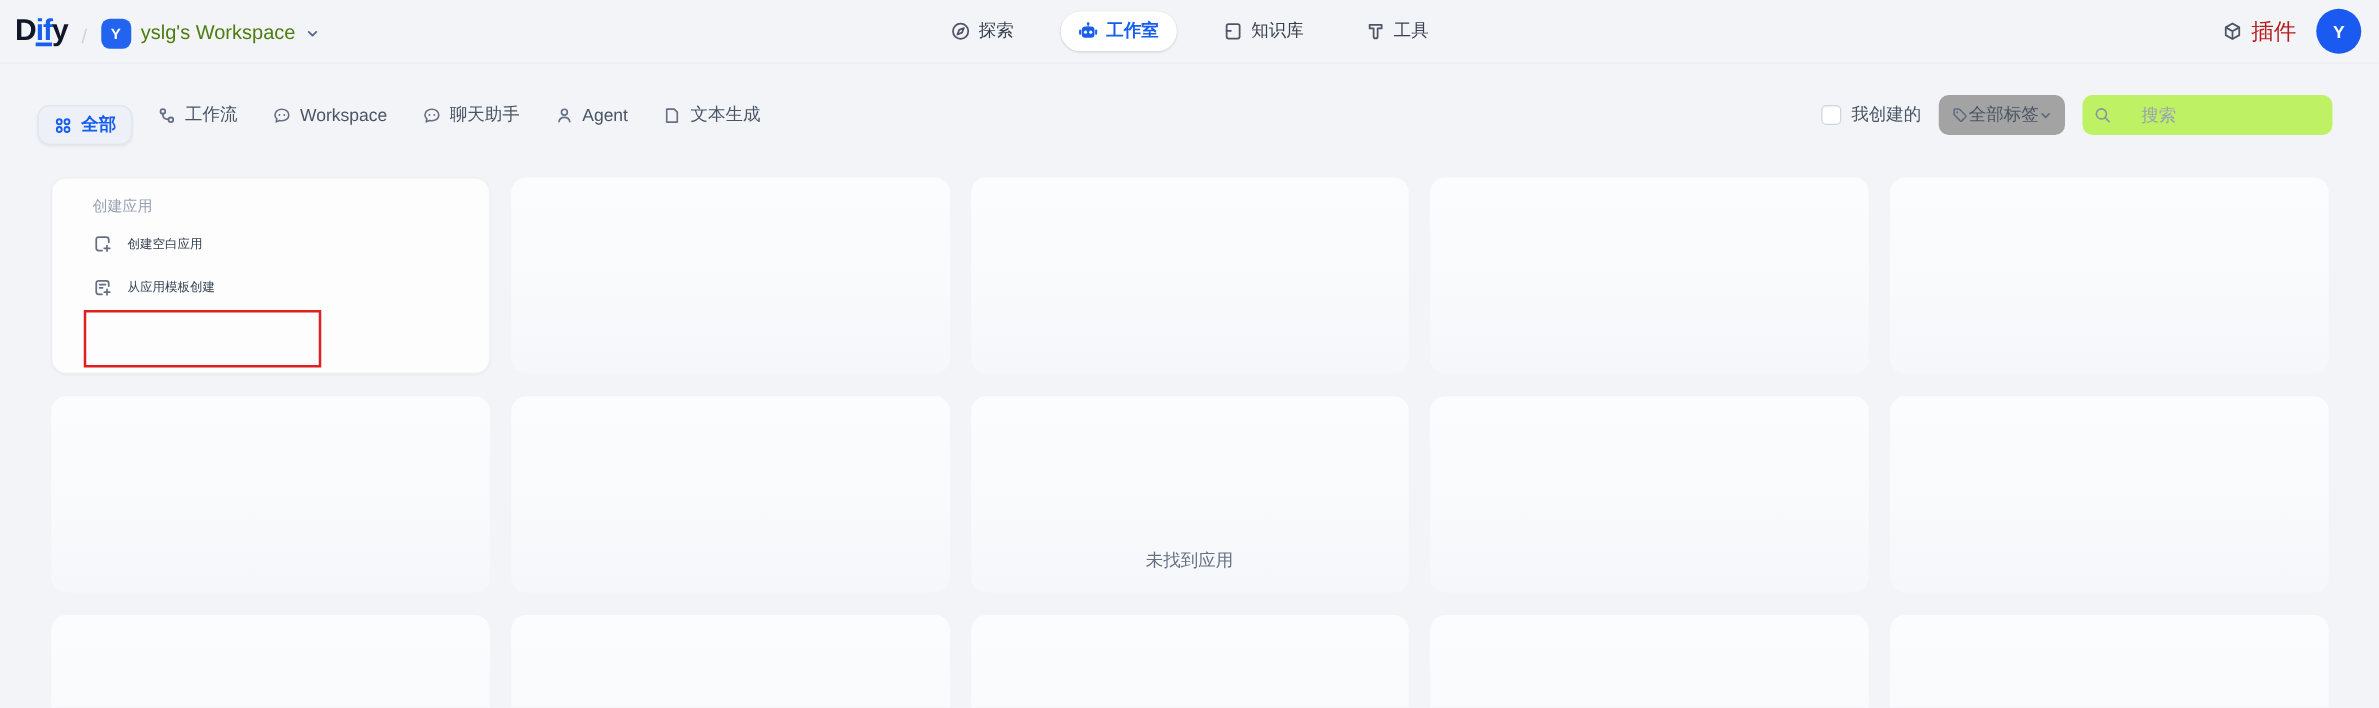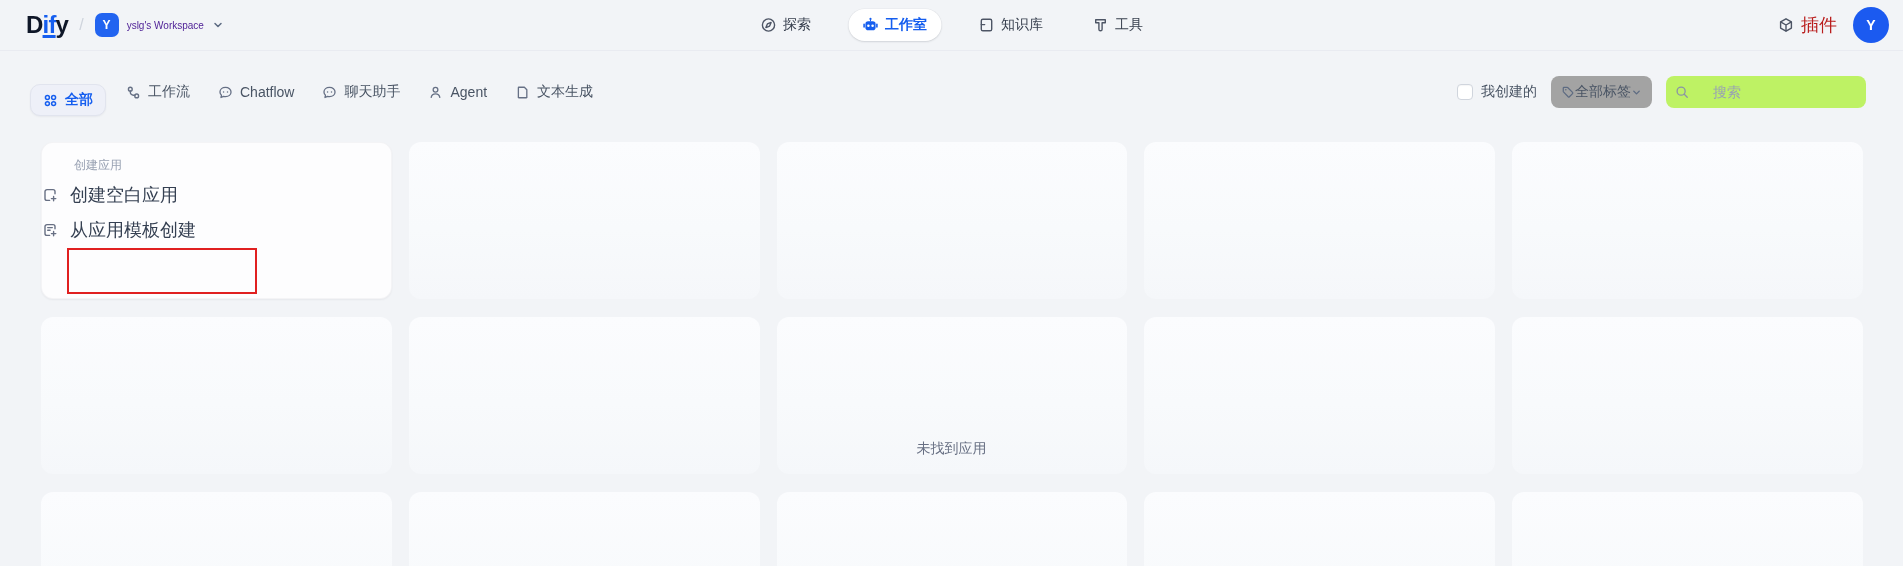--- a/index.html
+++ b/index.html
@@ -8,28 +8,28 @@
     position:relative; overflow:hidden;
     background:#f2f4f7;
     font-family:"Liberation Sans","DejaVu Sans",sans-serif;
     color:#1d2939;
   }
   svg { display:block; flex:none; }
 
   
   .header { position:absolute; top:0; left:0; right:0; height:51px;
     display:flex; align-items:center; border-bottom:1px solid #e9ebf1; }
-  .header-left { display:flex; align-items:center; padding-left:26px; }
+  .header-left { display:flex; align-items:flex-end; padding-left:12px; }
   .logo { font-size:24px; font-weight:800; color:#0f1728; letter-spacing:-0.8px; cursor:pointer; }
   .logo .accent { color:#155eef; text-decoration:underline; text-decoration-thickness:2.5px; text-underline-offset:2px; }
   .slash { color:#cfd4dd; margin:0 11px; font-size:16px; font-weight:400; }
   .workspace { display:flex; align-items:center; gap:8px; cursor:pointer; }
   .ws-avatar { width:24px; height:24px; border-radius:7px; background:#2264f0; color:#fff;
     font-size:12px; font-weight:700; display:flex; align-items:center; justify-content:center; }
-  .ws-name { font-size:10px; color:#4c1d95; font-weight:500; }
+  .ws-name { font-size:16px; color:#4d7c0f; font-weight:500; }
   .chev { color:#5d6b82; }
 
   .header-nav { position:absolute; left:50%; top:50%; transform:translate(-50%,-50%);
     display:flex; align-items:center; gap:25px; }
   .nav-item { display:flex; align-items:center; gap:7px; padding:7px 12px; font-size:14px;
     font-weight:500; color:#394150; border-radius:999px; cursor:pointer; }
   .nav-item svg { color:#4d5565; }
   .nav-item.active { background:#fff; color:#155eef; font-weight:600;
     box-shadow:0 1px 2px rgba(16,24,40,.12), 0 0 0 .5px rgba(16,24,40,.05); padding:7px 14px; }
 
@@ -67,22 +67,22 @@
   .search-box input::placeholder { color:#98a2b3; }
 
   
   .grid { position:absolute; top:142px; left:41px; width:1822px;
     display:grid; grid-template-columns:repeat(5,1fr); gap:18px 17px; grid-auto-rows:157px; }
   .placeholder-card { border-radius:12px;
     background:linear-gradient(180deg,#fbfcfe 0%,#f8fafc 55%,#f5f7fa 100%); }
   .create-card { border-radius:12px; background:#fdfdfe; position:relative; padding-top:13px;
     border:.5px solid rgba(16,24,40,.04); box-shadow:0 1px 2px rgba(16,24,40,.05); }
   .create-title { margin:0 0 3px 32px; font-size:12px; color:#98a1b2; line-height:18px; }
-  .create-item { height:35px; display:flex; align-items:center; gap:12px; 
-    font-size:18px; color:#354052; cursor:pointer; }
+  .create-item { height:35px; display:flex; align-items:center; gap:12px; padding-left:32px;
+    font-size:10px; color:#354052; cursor:pointer; }
   .create-item svg { color:#676f83; }
   .annotation { position:absolute; left:25px; top:105px; width:190px; height:46px;
     border:2.5px solid #e02020; pointer-events:none; }
 
   .empty { position:absolute; top:440px; left:0; right:0; text-align:center;
     font-size:14px; color:#676f83; }
 </style>
 </head>
 <body>
 
@@ -164,21 +164,21 @@
           <path d="M4.6 6.4v1.3a3.2 3.2 0 003.2 3.2h1.6"></path>
         </svg>
       <span>工作流</span>
     </div>
     <div class="tab">
       <svg width="15" height="15" viewBox="0 0 16 16" fill="none" stroke="currentColor" stroke-width="1.4" stroke-linejoin="round">
           <path d="M8 2.6c3.4 0 5.9 2.1 5.9 4.9S11.4 12.4 8 12.4c-.7 0-1.3-.1-1.9-.3l-2.9 1.2.5-2.5c-1-.9-1.6-2-1.6-3.3C2.1 4.7 4.6 2.6 8 2.6z"></path>
           <circle cx="5.9" cy="7.5" r=".8" fill="currentColor" stroke="none"></circle>
           <circle cx="10.1" cy="7.5" r=".8" fill="currentColor" stroke="none"></circle>
         </svg>
-      <span>Chatflow</span>
+      <span>Workspace</span>
     </div>
     <div class="tab">
       <svg width="15" height="15" viewBox="0 0 16 16" fill="none" stroke="currentColor" stroke-width="1.4" stroke-linejoin="round">
           <path d="M8 2.6c3.4 0 5.9 2.1 5.9 4.9S11.4 12.4 8 12.4c-.7 0-1.3-.1-1.9-.3l-2.9 1.2.5-2.5c-1-.9-1.6-2-1.6-3.3C2.1 4.7 4.6 2.6 8 2.6z"></path>
           <circle cx="5.9" cy="7.5" r=".8" fill="currentColor" stroke="none"></circle>
           <circle cx="10.1" cy="7.5" r=".8" fill="currentColor" stroke="none"></circle>
         </svg>
       <span>聊天助手</span>
     </div>
     <div class="tab">

